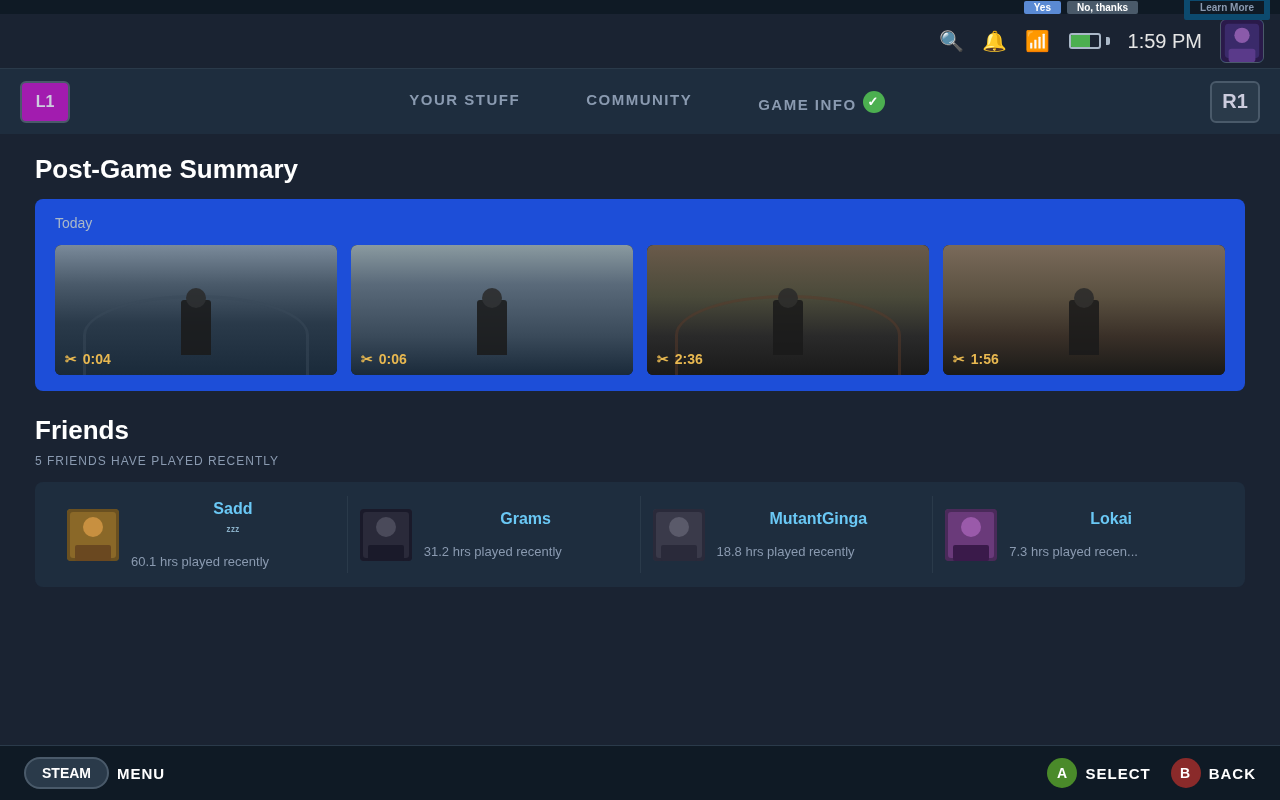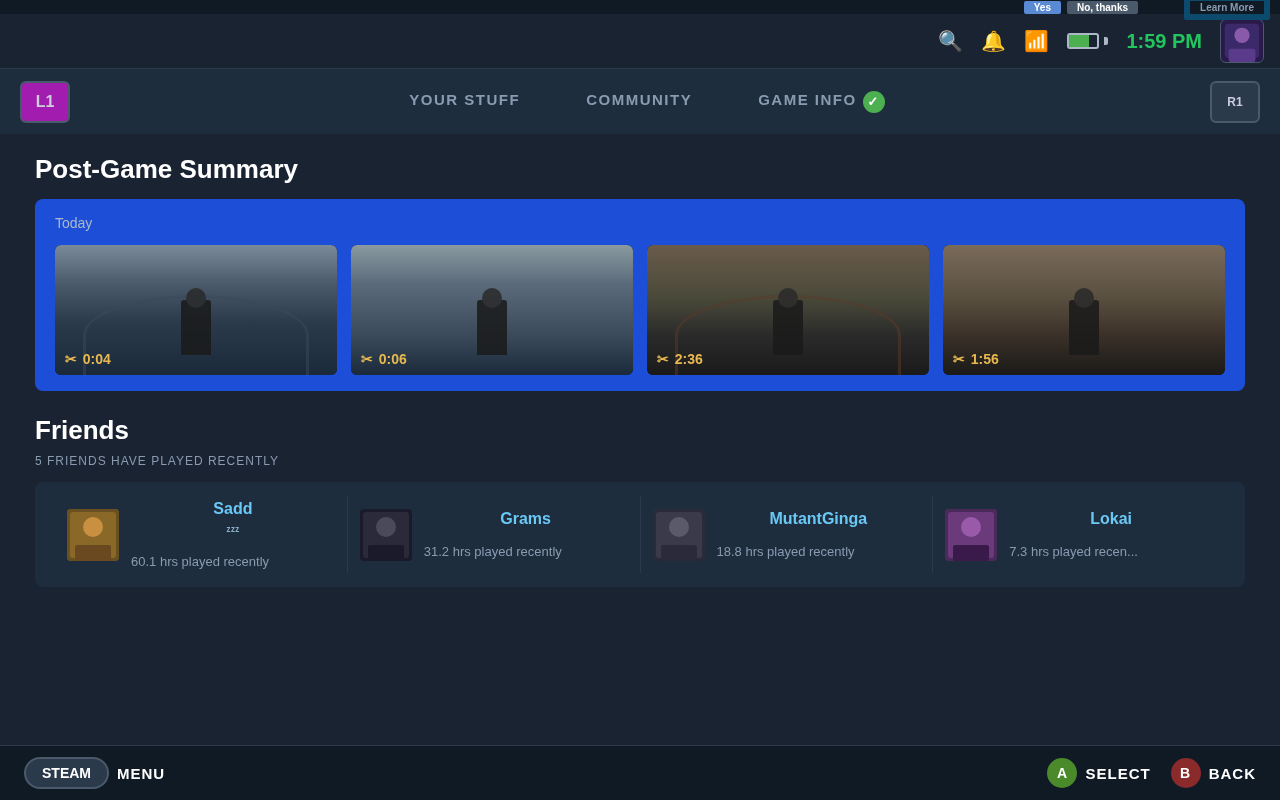--- a/index.html
+++ b/index.html
@@ -53,22 +53,22 @@
     }
     .battery-tip {
       width: 4px;
       height: 8px;
       background: #aab8c8;
       border-radius: 0 2px 2px 0;
       margin-left: 1px;
     }
     .time-display {
       font-size: 20px;
-      font-weight: bold;
-      color: #22c55e;
+      font-weight: normal;
+      color: #e5e5e5;
     }
     .avatar-circle {
       width: 44px;
       height: 44px;
       border-radius: 6px;
       background: linear-gradient(135deg, #6a3a8a, #2a4a9a, #1a3a6a);
       display: flex;
       align-items: center;
       justify-content: center;
       overflow: hidden;
@@ -123,27 +123,27 @@
     .nav-r1 {
       background: #2a3a4a;
       border: 2px solid #4a5a6a;
       border-radius: 6px;
       width: 50px;
       height: 42px;
       display: flex;
       align-items: center;
       justify-content: center;
       font-weight: bold;
-      font-size: 12px;
+      font-size: 20px;
       color: #ccd;
       margin-left: 16px;
     }
     .game-info-check {
       display: inline-flex;
-      align-items: flex-start;
+      align-items: flex-end;
       gap: 6px;
     }
     .check-circle {
       width: 22px;
       height: 22px;
       background: #4caf50;
       border-radius: 50%;
       display: flex;
       align-items: center;
       justify-content: center;

